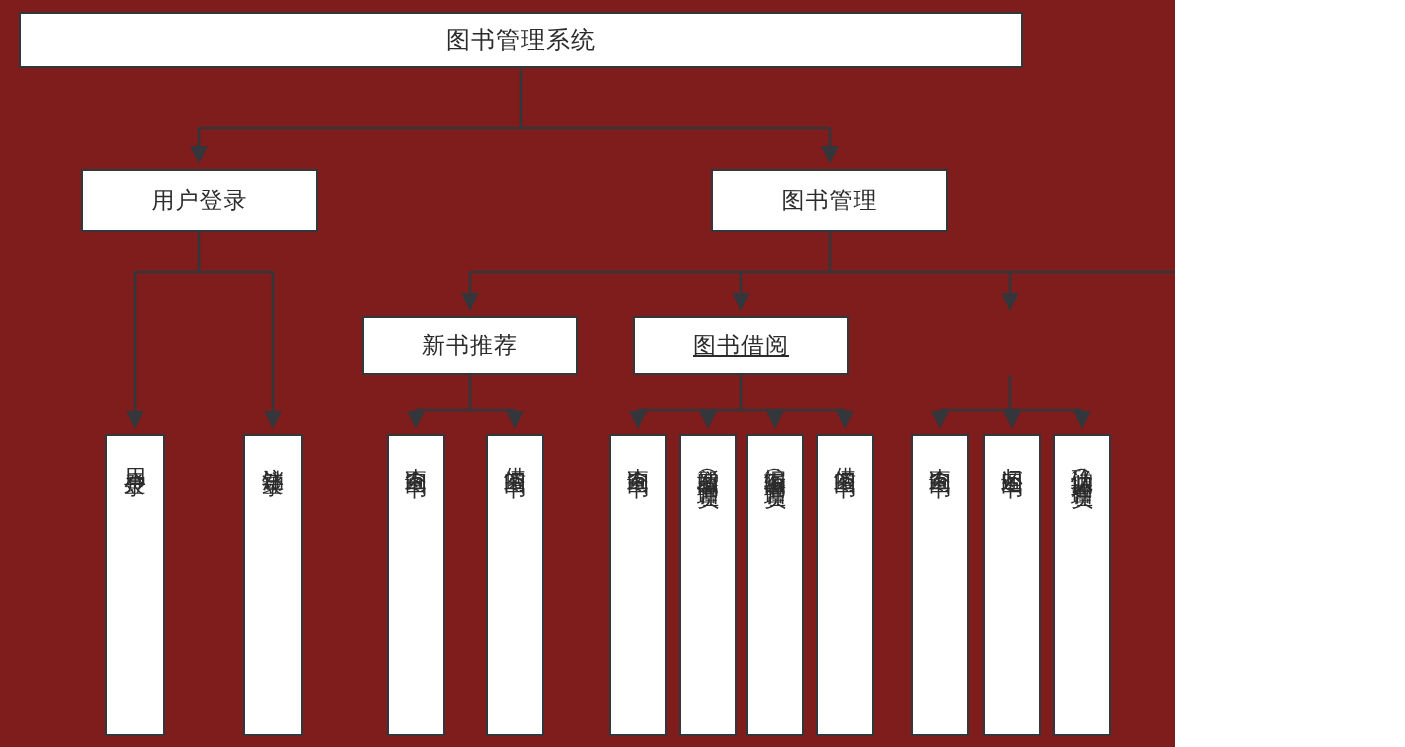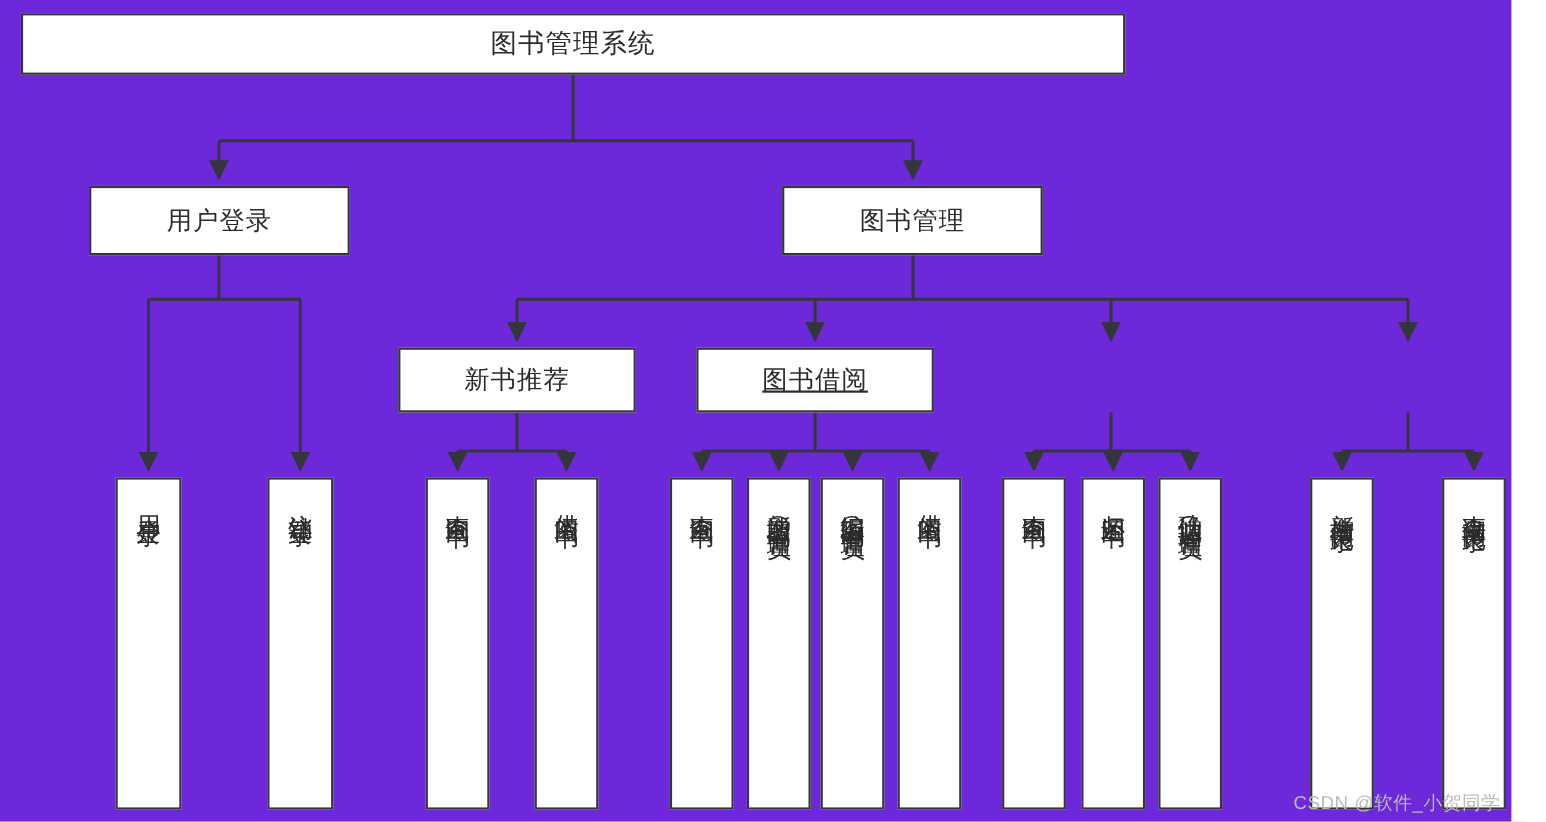--- a/index.html
+++ b/index.html
@@ -6,23 +6,23 @@
   html, body {
     margin: 0;
     padding: 0;
     background: #ffffff;
   }
   body {
     font-family: "Liberation Sans", "DejaVu Sans", sans-serif;
   }
   #canvas {
     position: relative;
-    width: 1374px;
+    width: 1175px;
     height: 747px;
-    background: #6d28d9;
+    background: #7f1d1d;
     overflow: hidden;
   }
   #wires {
     position: absolute;
     left: 0;
     top: 0;
     width: 1405px;
     height: 747px;
     pointer-events: none;
   }
@@ -185,15 +185,14 @@
     <span class="node-label">确认归还（管理员）</span>
   </div>
 
   <div class="node vert" style="left:1191px; top:434px; width:58px; height:302px;">
     <span class="node-label">新增借阅记录</span>
   </div>
   <div class="node vert" style="left:1311px; top:434px; width:58px; height:302px;">
     <span class="node-label">查询借阅记录</span>
   </div>
 
-  <div class="watermark">CSDN @软件_小贺同学</div>
 
 </div>
 
 </body></html>

